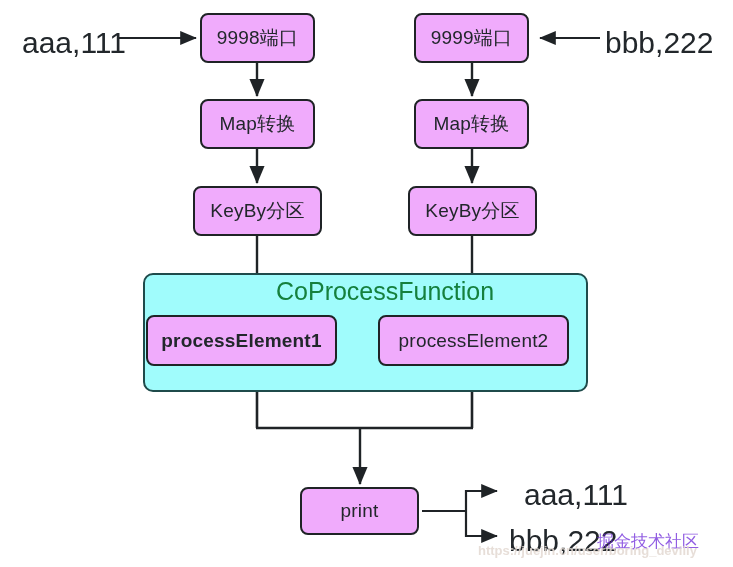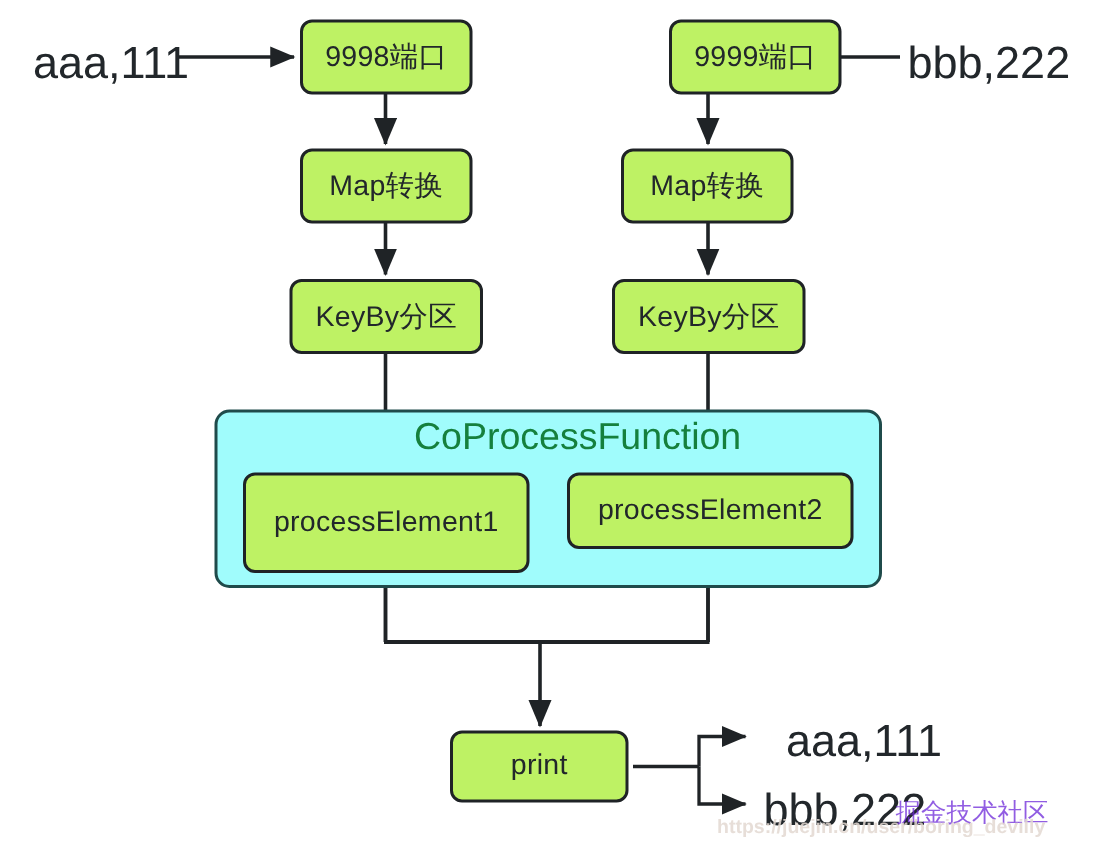--- a/index.html
+++ b/index.html
@@ -22,21 +22,21 @@
     left: 0;
     top: 0;
     width: 733px;
     height: 567px;
   }
   .node {
     position: absolute;
     box-sizing: border-box;
     border: 2px solid #1f2326;
     border-radius: 8px;
-    background: #bef264;
+    background: #f0abfc;
     display: flex;
     align-items: center;
     justify-content: center;
     color: #22272b;
     font-size: 19px;
     letter-spacing: 0.2px;
     white-space: nowrap;
     z-index: 3;
   }
   .group-region {
@@ -116,25 +116,25 @@
   <div class="group-region" style="left:143px; top:273px; width:445px; height:119px;"></div>
   <div class="group-title" style="left:276px; top:277px;">CoProcessFunction</div>
 
   <div class="free-label" style="left:22px; top:26px;">aaa,111</div>
   <div class="free-label" style="left:605px; top:26px;">bbb,222</div>
 
   <div class="node" style="left:200px; top:13px; width:115px; height:50px;">9998端口</div>
   <div class="node" style="left:200px; top:99px; width:115px; height:50px;">Map转换</div>
   <div class="node" style="left:193px; top:186px; width:129px; height:50px;">KeyBy分区</div>
 
-  <div class="node" style="left:414px; top:13px; width:115px; height:50px;margin-left:32px;">9999端口</div>
+  <div class="node" style="left:414px; top:13px; width:115px; height:50px;">9999端口</div>
   <div class="node" style="left:414px; top:99px; width:115px; height:50px;">Map转换</div>
   <div class="node" style="left:408px; top:186px; width:129px; height:50px;">KeyBy分区</div>
 
-  <div class="node" style="left:162px; top:315px; width:191px; height:67px;">processElement1</div>
+  <div class="node" style="left:146px; top:315px; width:191px; height:51px;font-weight:bold;">processElement1</div>
   <div class="node" style="left:378px; top:315px; width:191px; height:51px;">processElement2</div>
 
   <div class="node" style="left:300px; top:487px; width:119px; height:48px;">print</div>
 
   <div class="free-label" style="left:524px; top:478px;">aaa,111</div>
   <div class="free-label" style="left:509px; top:524px;">bbb,222</div>
 
   <div class="watermark-cn" style="left:597px; top:530px;">掘金技术社区</div>
   <div class="watermark-url" style="left:478px; top:543px;">https://juejin.cn/user/boring_devilly</div>
 

